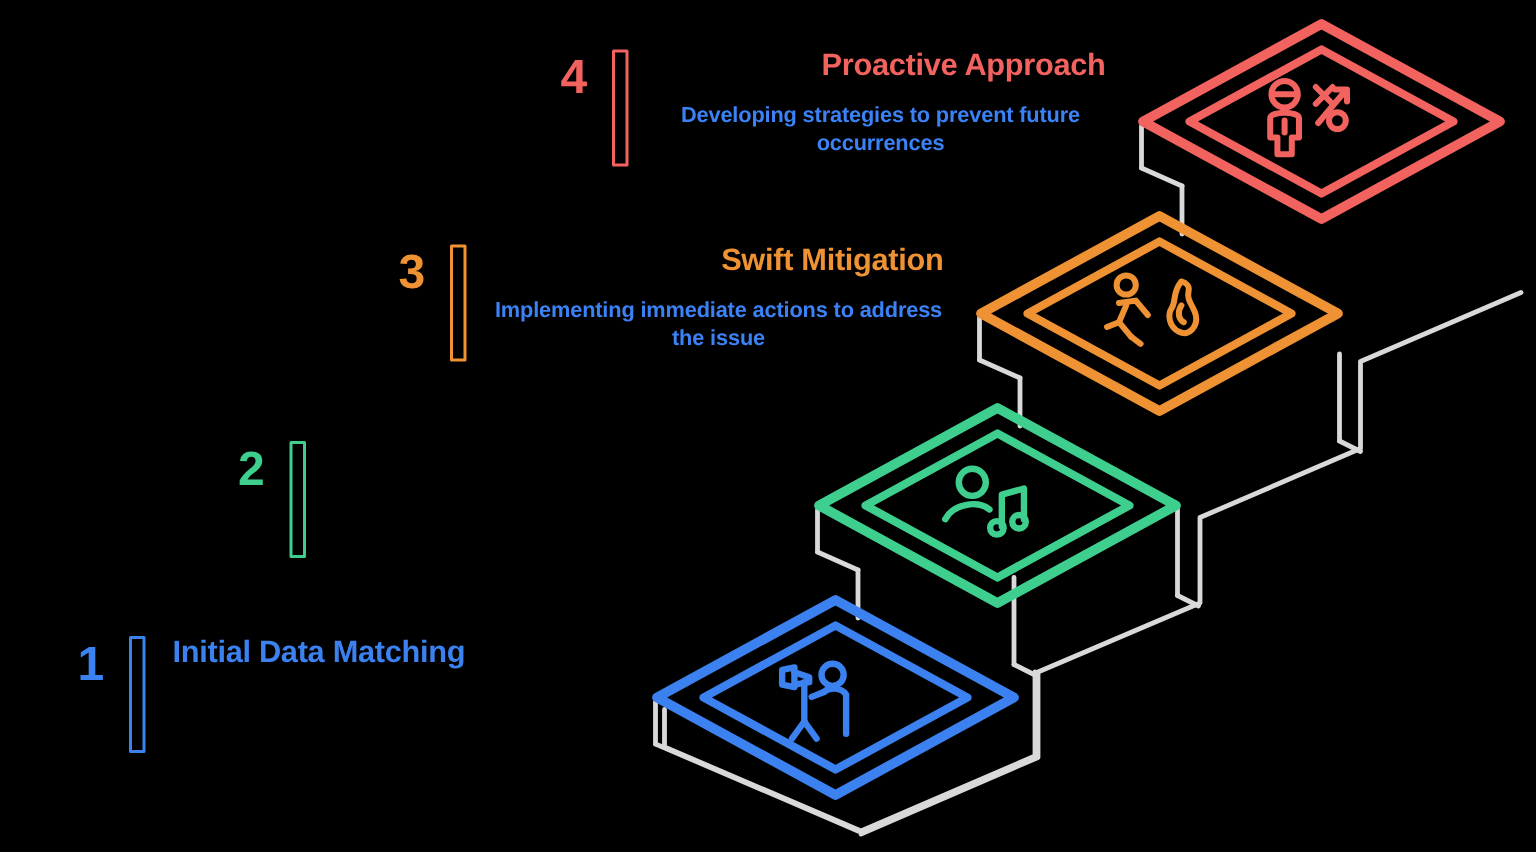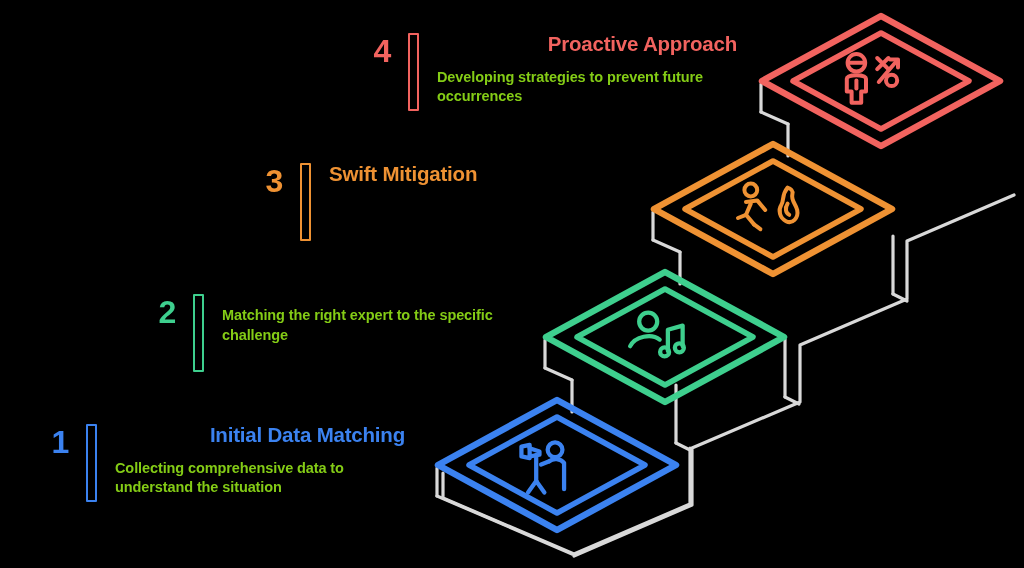--- a/index.html
+++ b/index.html
@@ -30,23 +30,24 @@
     flex:0 0 11px; width:11px; height:78px;
     border:2.5px solid currentColor; border-radius:1px;
     margin-right:18px; margin-left:6px; background:transparent;
   }
   .txt { padding-top:0px; }
   .title {
     font-weight:bold; font-size:20.5px; line-height:1.1;
     letter-spacing:-0.2px; white-space:nowrap;text-align:right;
   }
   .desc {
-    margin-top:12px; color:#84cc16; font-weight:bold;
+    margin-top:12px; color:#3b82f6; font-weight:bold;
     font-size:14.5px; line-height:1.35; letter-spacing:-0.1px;
     max-width:290px;
+    text-align:center;
   }
 
   
   #t4 { left:362px; top:33px; }
   #t3 { left:254px; top:163px; }
   #t2 { left:147px; top:294px; }
   #t1 { left:40px; top:424px; }
 
   #t4 .num, #t4 .title { color:#f2635f; }
   #t4 .bar { color:#f2635f; }
@@ -196,33 +197,32 @@
       <div class="title">Proactive Approach</div>
       <div class="desc">Developing strategies to prevent future occurrences</div>
     </div>
   </div>
 
   <div class="step-text" id="t3">
     <div class="num">3</div>
     <div class="bar"></div>
     <div class="txt">
       <div class="title">Swift Mitigation</div>
+      <div class="desc">Implementing immediate actions to address the issue</div>
     </div>
   </div>
 
   <div class="step-text" id="t2">
     <div class="num">2</div>
     <div class="bar"></div>
     <div class="txt">
-      <div class="desc">Matching the right expert to the specific challenge</div>
     </div>
   </div>
 
   <div class="step-text" id="t1">
     <div class="num">1</div>
     <div class="bar"></div>
     <div class="txt">
       <div class="title">Initial Data Matching</div>
-      <div class="desc">Collecting comprehensive data to understand the situation</div>
     </div>
   </div>
 
 </div>
 
 </body></html>

